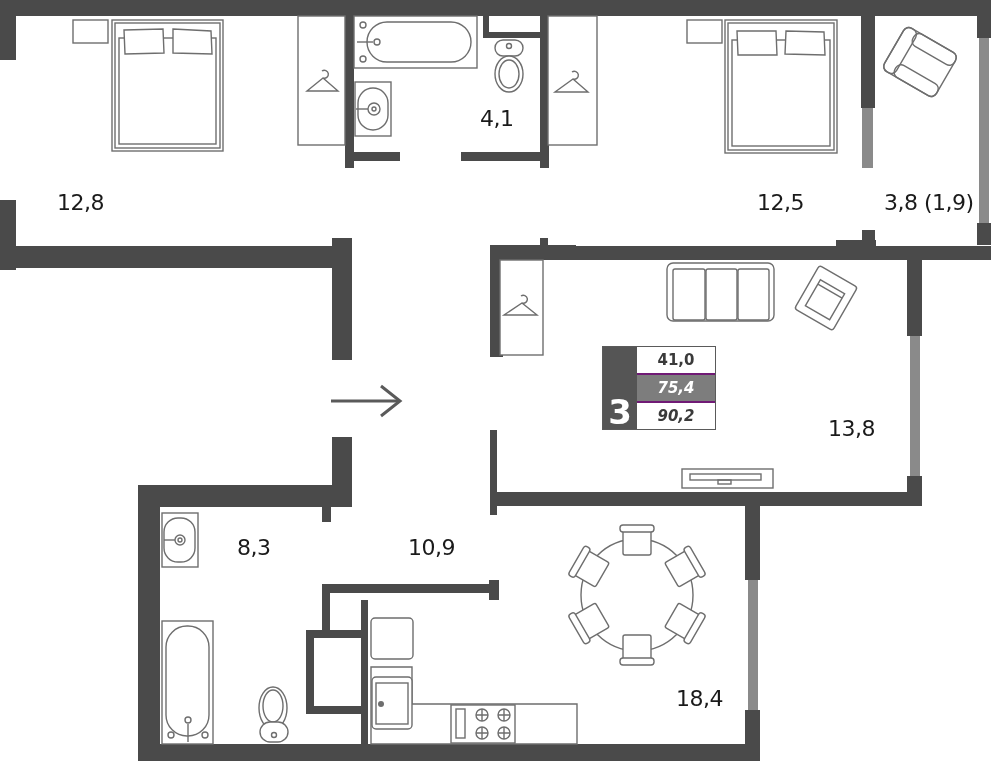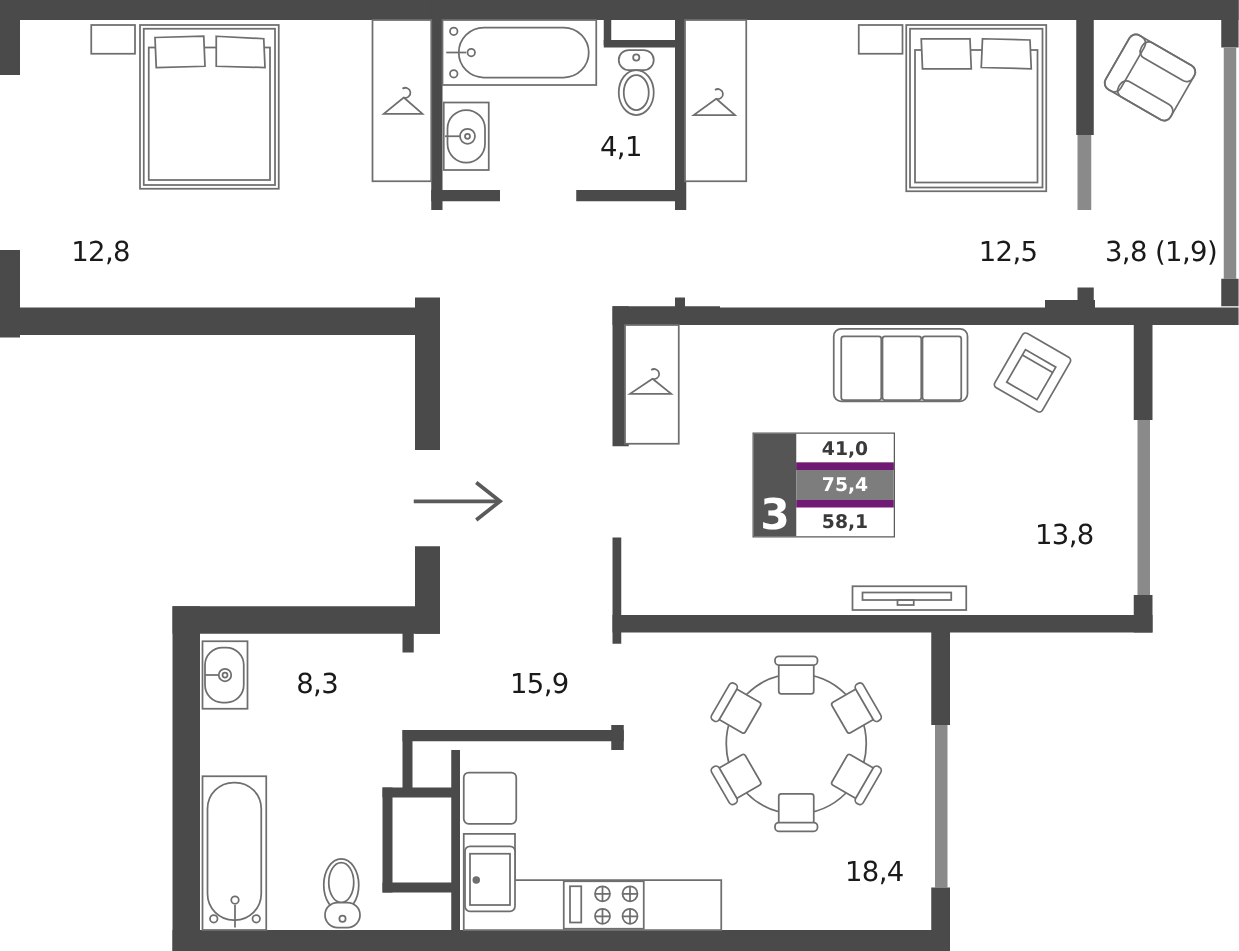--- a/index.html
+++ b/index.html
@@ -8,21 +8,21 @@
     .wall { fill: #4a4a4a; }
     .win { fill: #8a8a8a; }
     .furn { fill: #ffffff; stroke: #6e6e6e; stroke-width: 1.4; }
     .furn-n { fill: none; stroke: #6e6e6e; stroke-width: 1.4; }
     .area-label { position: absolute; font-size: 22px; color: #1a1a1a; font-family: "DejaVu Sans", sans-serif; letter-spacing: -0.5px; white-space: nowrap; }
     .badge { position: absolute; left: 602px; top: 346px; width: 114px; height: 84px; border: 1.5px solid #5a5a5a; box-sizing: border-box; display: flex; background: #fff; }
     .badge .rooms { width: 34px; background: #555555; color: #ffffff; font-family: "DejaVu Sans", sans-serif; font-weight: bold; font-size: 34px; display: flex; align-items: flex-end; justify-content: center; padding-bottom: 0px; line-height: 1; }
     .badge .vals { flex: 1; display: flex; flex-direction: column; }
     .badge .v { flex: 1; display: flex; align-items: center; justify-content: center; font-family: "DejaVu Sans", sans-serif; font-weight: bold; font-size: 15px; color: #3a3a3a; }
     .badge .v.mid { background: #7d7d7d; color: #ffffff; }
-    .badge .v + .v { border-top: 6px solid #701a75; }
+    .badge .v + .v { border-top: 2px solid #701a75; font-style: italic; }
   </style>
 </head>
 <body>
 
 <svg class="plan" width="991" height="761" viewBox="0 0 991 761">
 
   <g>
 
     <rect class="wall" x="0" y="0" width="991" height="16"></rect>
 
@@ -247,27 +247,27 @@
   </g>
 
   <g>
     <line x1="331" y1="401" x2="400" y2="401" stroke="#5a5a5a" stroke-width="3"></line>
     <polyline points="381,386 400,401 381,416" fill="none" stroke="#5a5a5a" stroke-width="3"></polyline>
   </g>
 </svg>
 
 <div class="area-label" style="left:57px; top:190px;">12,8</div>
 <div class="area-label" style="left:443px; top:106px;margin-left:37px;">4,1</div>
-<div class="area-label" style="left:783px; top:190px;">12,5</div>
+<div class="area-label" style="left:757px; top:190px;">12,5</div>
 <div class="area-label" style="left:884px; top:190px;">3,8 (1,9)</div>
 <div class="area-label" style="left:828px; top:416px;">13,8</div>
 <div class="area-label" style="left:237px; top:535px;">8,3</div>
-<div class="area-label" style="left:408px; top:535px;">15,9</div>
+<div class="area-label" style="left:408px; top:535px;">10,9</div>
 <div class="area-label" style="left:676px; top:686px;">18,4</div>
 
 <div class="badge">
   <div class="rooms">3</div>
   <div class="vals">
     <div class="v">41,0</div>
     <div class="v mid">75,4</div>
-    <div class="v">58,1</div>
+    <div class="v">90,2</div>
   </div>
 </div>
 
 </body></html>

